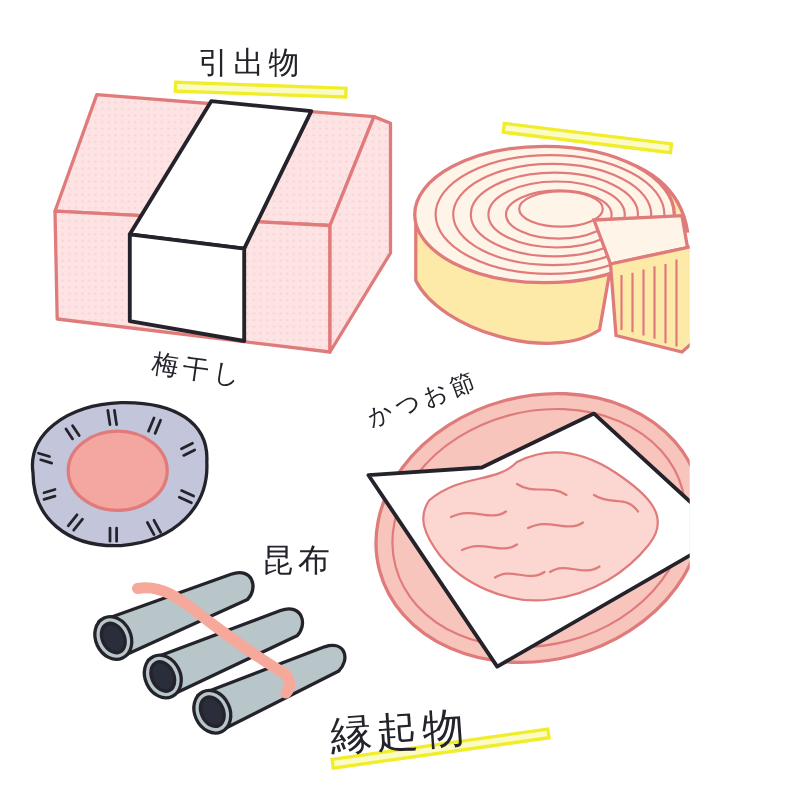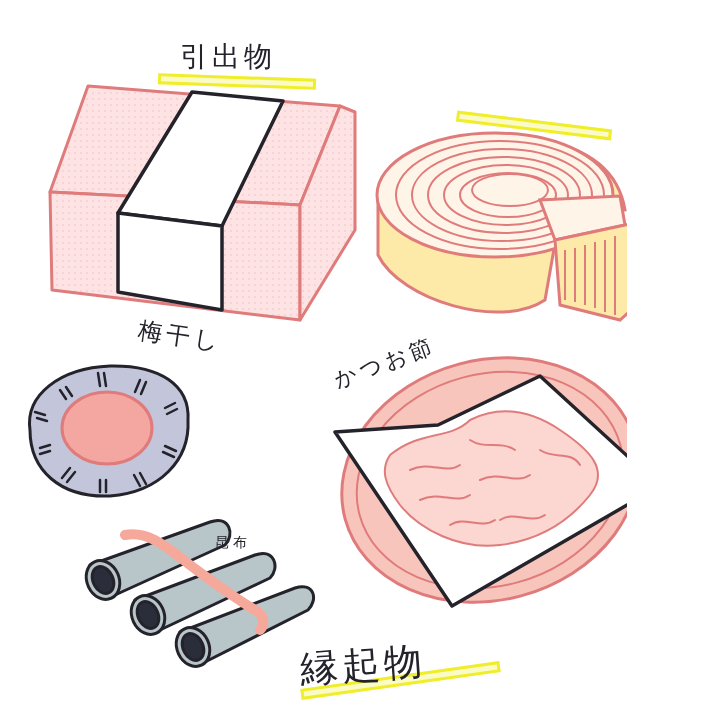--- a/index.html
+++ b/index.html
@@ -121,15 +121,15 @@
     </g>
   </svg>
 
   <div class="hl" style="left:158px;top:76px;width:152px;transform:rotate(2deg);"></div>
   <div class="hl" style="left:456px;top:120px;width:150px;transform:rotate(7deg);"></div>
   <div class="hl" style="left:300px;top:675px;width:195px;transform:rotate(-8deg);"></div>
 
   <div class="label" style="left:180px;top:38px;font-size:28px;">引出物</div>
   <div class="label" style="left:138px;top:320px;font-size:24px;transform:rotate(8deg);">梅干し</div>
   <div class="label" style="left:332px;top:348px;font-size:22px;transform:rotate(-20deg);">かつお節</div>
-  <div class="label" style="left:215px;top:490px;font-size:14px;margin-top:44px;">昆布</div>
+  <div class="label" style="left:238px;top:490px;font-size:29px;">昆布</div>
   <div class="label" style="left:300px;top:640px;font-size:38px;transform:rotate(-4deg);">縁起物</div>
 </div>
 
 </body></html>

